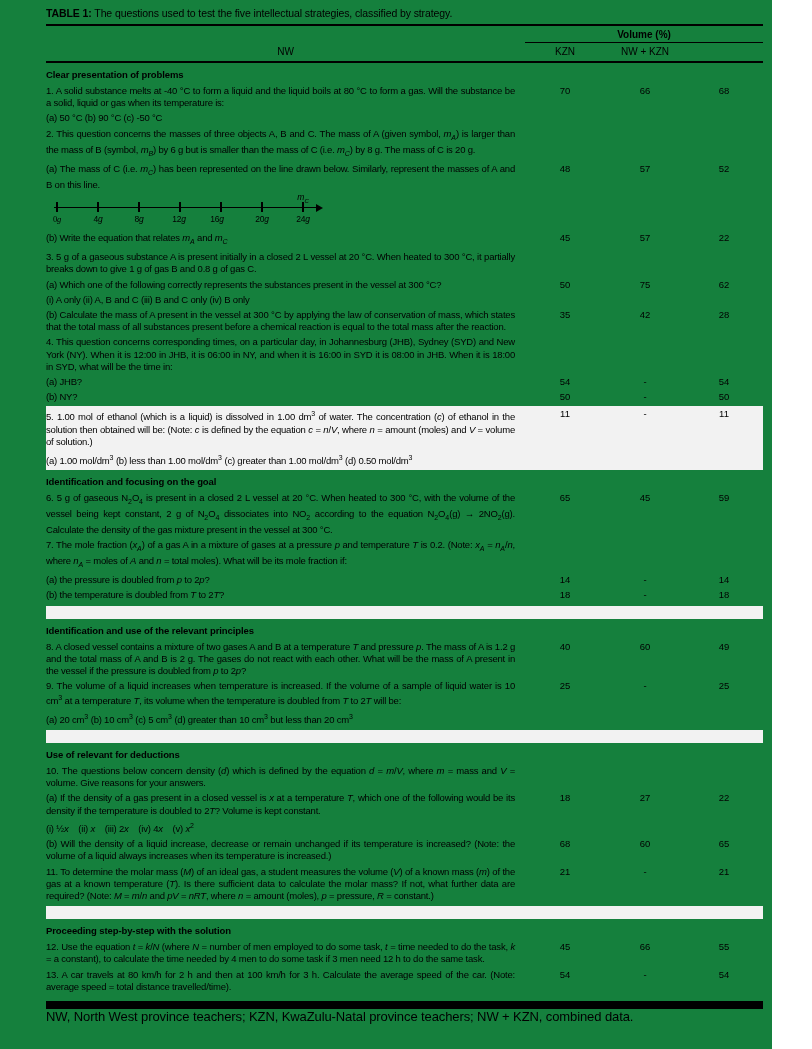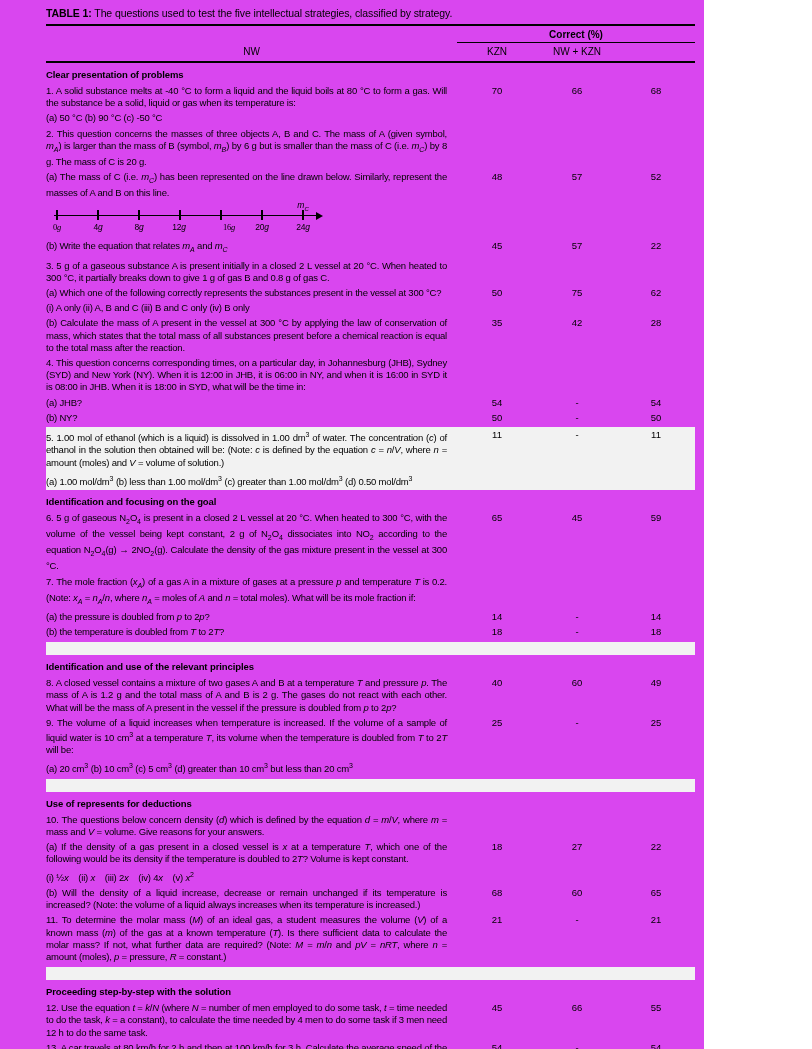--- a/index.html
+++ b/index.html
@@ -1,18 +1,18 @@
 <!DOCTYPE html>
 <html><head>
 <meta charset="utf-8">
 <style>
   html,body{margin:0;padding:0;background:#ffffff;}
   #page{
-    width:704px;height:1049px;box-sizing:border-box;
-    padding:7px 9px 0 46px;overflow:hidden;background:#d946ef;
+    width:772px;height:1049px;box-sizing:border-box;
+    padding:7px 9px 0 46px;overflow:hidden;background:#15803d;
     font-family:"Liberation Sans",sans-serif;color:#000;
   }
   .title{font-size:10.5px;letter-spacing:-0.1px;margin-bottom:5px;}
   .title .tlabel{font-weight:bold;}
   .grid{display:grid;grid-template-columns:1fr 80px 80px 78px;}
   .thead{border-top:2px solid #000;}
   .correct-row{padding-top:3px;}
   .correct-label{grid-column:2/5;text-align:center;font-weight:bold;font-size:10px;
     border-bottom:1px solid #000;padding-bottom:2px;}
   .cols-row{padding:3px 0 4px;border-bottom:2px solid #000;align-items:end;}
@@ -41,21 +41,21 @@
 
 <div id="page">
 
   <div class="title">
     <span class="tlabel">TABLE 1:</span>
     <span>The questions used to test the five intellectual strategies, classified by strategy.</span>
   </div>
 
   <div class="thead">
     <div class="grid correct-row">
-      <div class="correct-label">Correct (%)</div>
+      <div class="correct-label">Volume (%)</div>
     </div>
     <div class="grid cols-row">
       <div class="col-label">NW</div>
       <div class="col-label">KZN</div>
       <div class="col-label">NW + KZN</div>
     </div>
   </div>
 
   <div id="tbody">
       <div class="section-heading">Clear presentation of problems</div>
@@ -88,21 +88,21 @@
         <div class="nl-arrow" style="left: 262px;"></div>
         <div class="nl-tick" style="left: 2px;"></div>
         <div class="nl-ticklabel" style="left: -12px; font-family: Liberation Serif, serif;">0<i>g</i></div>
         <div class="nl-tick" style="left: 43px;"></div>
         <div class="nl-ticklabel" style="left: 29px;">4<i>g</i></div>
         <div class="nl-tick" style="left: 84px;"></div>
         <div class="nl-ticklabel" style="left: 70px;">8<i>g</i></div>
         <div class="nl-tick" style="left: 125px;"></div>
         <div class="nl-ticklabel" style="left: 110px;">12<i>g</i></div>
         <div class="nl-tick" style="left: 166px;"></div>
-        <div class="nl-ticklabel" style="left: 160px; font-family: Liberation Serif, serif;">16<i>g</i></div>
+        <div class="nl-ticklabel" style="left: 148px;">16<i>g</i></div>
         <div class="nl-tick" style="left: 207px;"></div>
         <div class="nl-ticklabel" style="left: 193px; text-align: center;">20<i>g</i></div>
         <div class="nl-tick" style="left: 248px;"></div>
         <div class="nl-ticklabel" style="left: 234px;">24<i>g</i></div>
         <div class="nl-marker" style="left: 234px;"><i>m</i><sub><i>C</i></sub></div>
       </div>
       <div class="grid trow">
         <div class="qcell">(b) Write the equation that relates <i>m</i><sub><i>A</i></sub> and <i>m</i><sub><i>C</i></sub></div>
         <div class="vcell">45</div>
         <div class="vcell">57</div>
@@ -201,21 +201,21 @@
         <div class="vcell">-</div>
         <div class="vcell">25</div>
       </div>
       <div class="grid trow">
         <div class="qcell">(a) 20 cm<sup>3</sup> (b) 10 cm<sup>3</sup> (c) 5 cm<sup>3</sup> (d) greater than 10 cm<sup>3</sup> but less than 20 cm<sup>3</sup></div>
         <div class="vcell"></div>
         <div class="vcell"></div>
         <div class="vcell"></div>
       </div>
       <div class="spacer-row"></div>
-      <div class="section-heading">Use of represents for deductions</div>
+      <div class="section-heading">Use of relevant for deductions</div>
       <div class="grid trow">
         <div class="qcell">10. The questions below concern density (<i>d</i>) which is defined by the equation <i>d</i> = <i>m</i>/<i>V</i>, where <i>m</i> = mass and <i>V</i> = volume. Give reasons for your answers.</div>
         <div class="vcell"></div>
         <div class="vcell"></div>
         <div class="vcell"></div>
       </div>
       <div class="grid trow">
         <div class="qcell">(a) If the density of a gas present in a closed vessel is <i>x</i> at a temperature <i>T</i>, which one of the following would be its density if the temperature is doubled to 2<i>T</i>? Volume is kept constant.</div>
         <div class="vcell">18</div>
         <div class="vcell">27</div>

